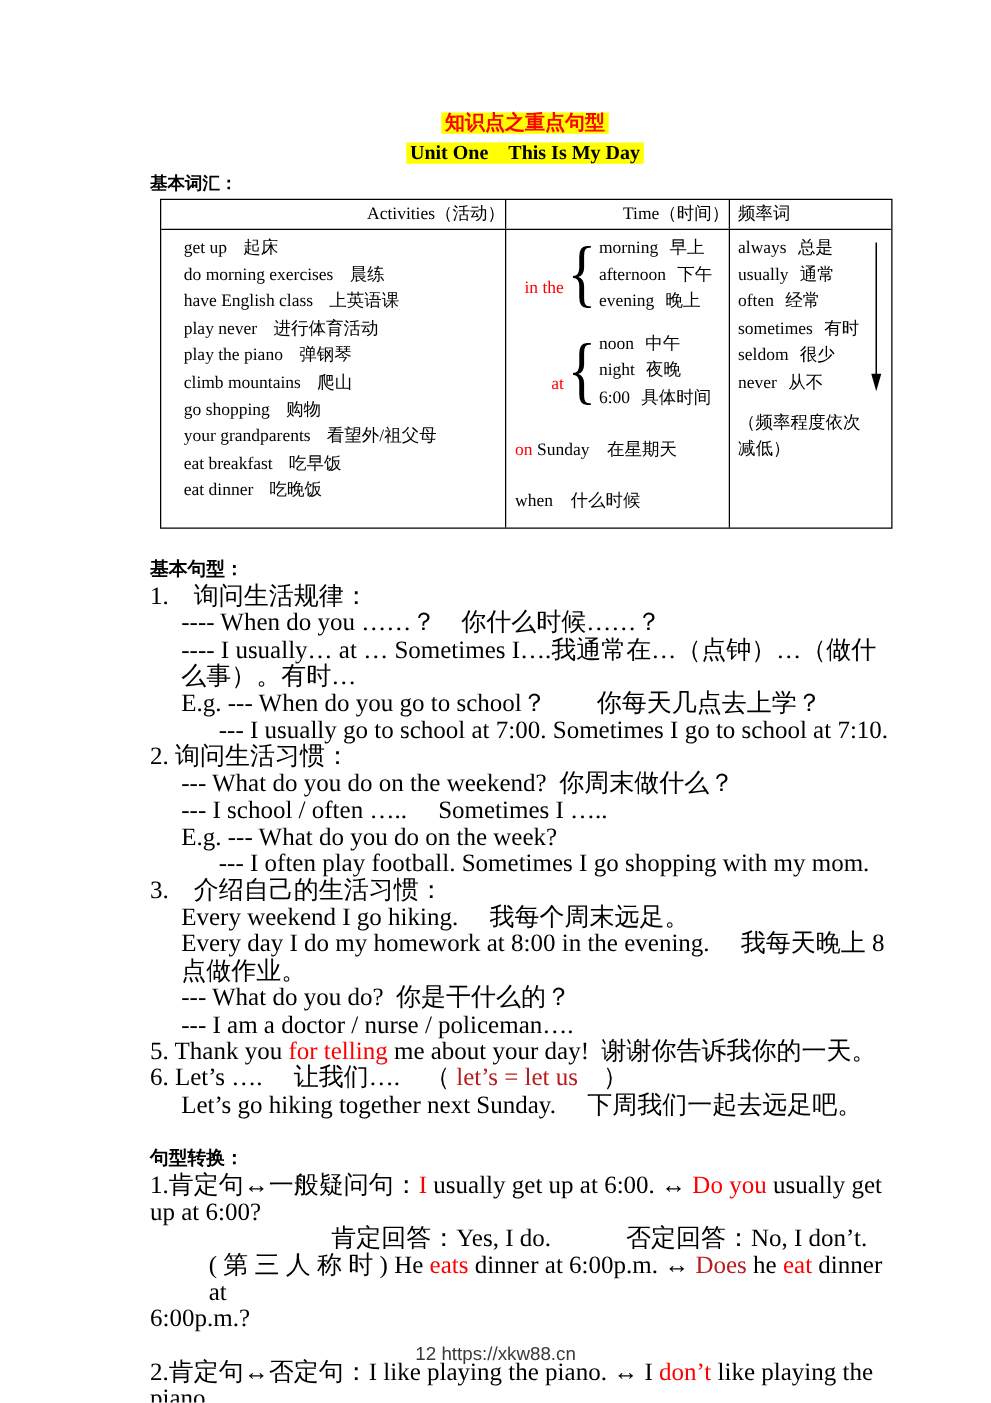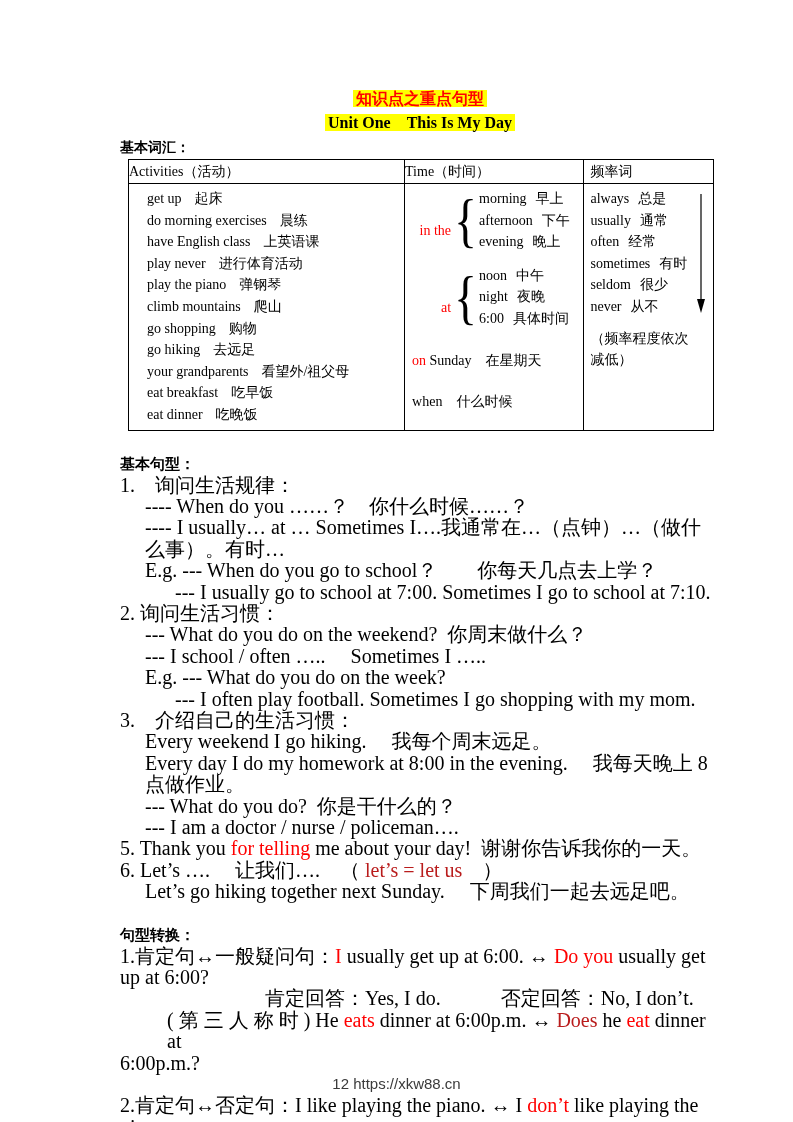--- a/index.html
+++ b/index.html
@@ -14,21 +14,21 @@
   .sec-label { font-weight:bold; font-size:15px; line-height:21px; }
   .vocab-label { margin-top:5px; font-size:14px; line-height:19px; }
   .vtable { margin-top:2px; margin-left:8px; width:586px; border:1px solid #000; font-size:14px; }
   .trow { display:flex; }
   .cell { box-sizing:border-box; }
   .c1 { width:277px; border-right:1px solid #000; }
   .c2 { width:180px; border-right:1px solid #000; }
   .c3 { width:129px; }
   .thead { border-bottom:1px solid #000; }
   .thead .cell { height:23px; line-height:23px; }
-  .thead .c1, .thead .c2 { text-align:left; }
+  .thead .c1, .thead .c2 { text-align:right; }
   .thead .c3 { padding-left:6px; }
   .tbody .cell { min-height:238px; padding-top:4px; padding-bottom:4px; }
   .act-cell { padding-left:18px; }
   .vrow { line-height:21.6px; white-space:nowrap; }
   .zh { margin-left:13px; }
   .zh2 { margin-left:9px; }
   .time-cell { padding-left:7px; }
   .tg { display:flex; align-items:center; }
   .tg + .tg { margin-top:12px; }
   .prep { width:42px; flex:none; text-align:right; padding-right:3px; color:#ff0000;margin-top:22px; }
@@ -75,21 +75,20 @@
 
         <div class="cell c1 act-cell">
 
         <div class="vrow"><span>get up</span><span class="zh">起床</span></div>
             <div class="vrow"><span>do morning exercises</span><span class="zh">晨练</span></div>
             <div class="vrow"><span>have English class</span><span class="zh">上英语课</span></div>
             <div class="vrow"><span>play never</span><span class="zh">进行体育活动</span></div>
             <div class="vrow"><span>play the piano</span><span class="zh">弹钢琴</span></div>
             <div class="vrow"><span>climb mountains</span><span class="zh">爬山</span></div>
             <div class="vrow"><span>go shopping</span><span class="zh">购物</span></div>
-            <div class="vrow"><span>go hiking</span><span class="zh">去远足</span></div>
             <div class="vrow"><span>your grandparents</span><span class="zh">看望外/祖父母</span></div>
             <div class="vrow"><span>eat breakfast</span><span class="zh">吃早饭</span></div>
             <div class="vrow"><span>eat dinner</span><span class="zh">吃晚饭</span></div>
           </div>
 
         <div class="cell c2 time-cell">
           <div>
 
           <div class="tg">
               <span class="prep">in the</span>

